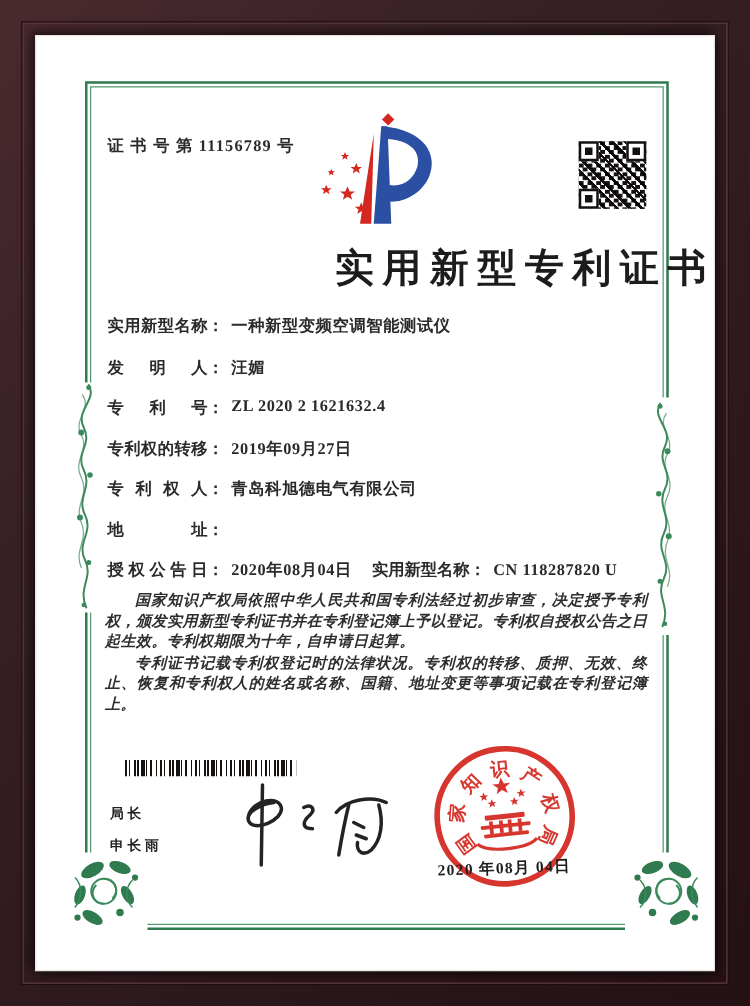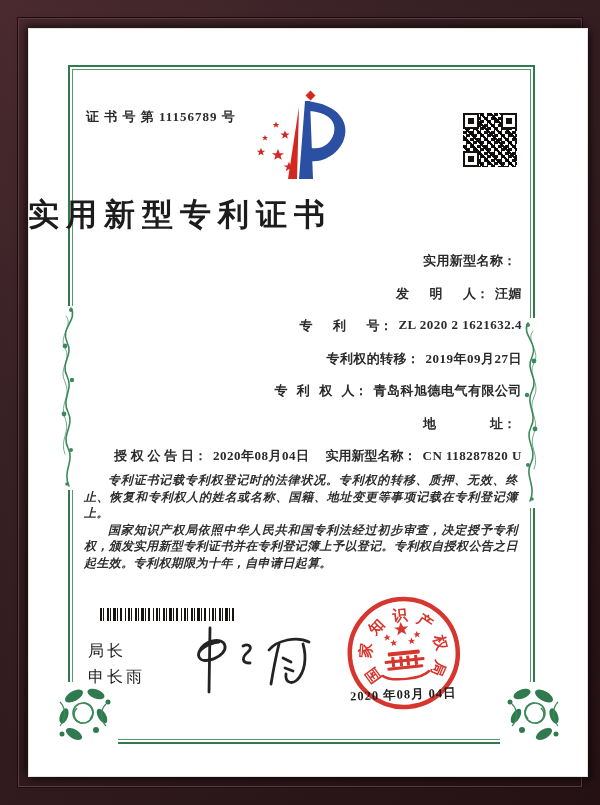--- a/index.html
+++ b/index.html
@@ -1,58 +1,58 @@
 <!DOCTYPE html>
 <html><head>
 <meta charset="utf-8">
 <style>
   html,body{margin:0;padding:0;}
   body{width:600px;height:805px;overflow:hidden;background:#311c20;font-family:"Liberation Serif","DejaVu Serif",serif;}
   .frame{position:absolute;inset:0;width:600px;height:805px;
     background:linear-gradient(135deg,#4a2a2f 0%,#382125 30%,#2c171b 70%,#241114 100%);}
   .frame-bevel{position:absolute;inset:18px;border:1px solid #5e3a40;box-shadow:0 0 0 1px #1c0d10;}
   .paper{position:absolute;left:28px;top:28px;width:544px;height:749px;background:#ffffff;
-    box-shadow:inset 0 0 0 1px #e8e4e0, -3px -3px 8px rgba(0,0,0,.55), 3px 3px 6px rgba(0,0,0,.45);padding-left:16px;}
+    box-shadow:inset 0 0 0 1px #e8e4e0, -3px -3px 8px rgba(0,0,0,.55), 3px 3px 6px rgba(0,0,0,.45);}
   
   .gborder{position:absolute;left:40px;top:37px;width:463px;height:675px;border:2px solid #2f7a4e;}
   .gborder::after{content:'';position:absolute;inset:2px;border:1px solid #55996f;}
   .ornament{position:absolute;background:#fff;}
   
   .certno{position:absolute;left:58px;top:80px;font-size:13px;letter-spacing:1px;color:#2b2b2b;font-weight:bold;}
   .logo{position:absolute;left:222px;top:62px;}
   .qr{position:absolute;left:432px;top:82px;width:60px;height:60px;background:#fff;padding:3px;}
   .qr-inner{position:relative;width:54px;height:54px;
     background-image:
       conic-gradient(#141110 25%,transparent 0 50%,#141110 0 75%,transparent 0),
       repeating-linear-gradient(45deg,#141110 0 2px,transparent 2px 7px);
     background-size:7px 7px,100% 100%;background-blend-mode:multiply;}
   .finder{position:absolute;width:12px;height:12px;border:2px solid #141110;background:#fff;}
   .finder::after{content:'';position:absolute;left:3px;top:3px;width:6px;height:6px;background:#141110;}
   .f-tl{left:0;top:0}.f-tr{right:0;top:0}.f-bl{left:0;bottom:0}
-  .title{position:absolute;left:0;top:166px;width:544px;text-align:left;font-size:31px;font-weight:bold;
+  .title{position:absolute;left:0;top:166px;width:544px;text-align:right;font-size:31px;font-weight:bold;
     letter-spacing:7px;color:#1c1c1c;}
   
   .fields{position:absolute;left:58px;top:224px;width:436px;font-size:13px;font-weight:bold;color:#2a2a2a;}
-  .frow{height:32.5px;display:flex;align-items:flex-start;white-space:nowrap;justify-content:flex-end;}
+  .frow{height:32.5px;display:flex;align-items:flex-start;white-space:nowrap;}
   .flabel{display:inline-block;width:80px;text-align:justify;text-align-last:justify;}
   .fcolon{display:inline-block;margin-right:6px;}
   .fval{letter-spacing:.5px;}
   .fcell2{margin-left:16px;}
   
   .bodytext{position:absolute;left:56px;top:444px;width:434px;font-size:12px;line-height:16.5px;
     color:#2f2f2f;font-style:italic;font-weight:bold;letter-spacing:.4px;text-align:justify;}
   .bodytext p{margin:0;text-indent:2em;}
   
   .barcode{position:absolute;left:72px;top:580px;width:137px;height:13px;
     background:repeating-linear-gradient(90deg,
       #151210 0 2px,#fff 2px 3px,#151210 3px 4px,#fff 4px 7px,#151210 7px 9px,#fff 9px 10px,
       #151210 10px 11px,#fff 11px 13px,#151210 13px 16px,#fff 16px 17px,#151210 17px 18px,
       #fff 18px 20px,#151210 20px 22px,#fff 22px 25px,#151210 25px 26px,#fff 26px 28px);}
   .signoff{position:absolute;left:60px;top:610px;font-family:"Liberation Sans","DejaVu Sans",sans-serif;
-    font-size:16px;font-weight:normal;color:#222;letter-spacing:3px;line-height:26px;}
+    font-size:11px;font-weight:bold;color:#222;letter-spacing:3px;line-height:26px;}
   .signature{position:absolute;left:157px;top:594px;}
   .seal{position:absolute;left:316px;top:565px;transform:rotate(-6deg);opacity:.93;}
   .sealdate{position:absolute;left:322px;top:658px;width:140px;font-size:12.5px;font-weight:bold;color:#1e1e1e;
     transform:rotate(-2deg);letter-spacing:1px;}
 </style>
 </head>
 <body>
 
 <div class="frame">
   <div class="frame-bevel"></div>
@@ -164,20 +164,21 @@
         <div class="finder f-bl"></div>
       </div>
     </div>
 
     <div class="title">实用新型专利证书</div>
 
     <div class="fields">
       <div class="frow">
         <span class="flabel">实用新型名称</span>
           <span class="fcolon">：</span>
+        <span class="fval">一种新型变频空调智能测试仪</span>
       </div>
       <div class="frow">
         <span class="flabel">发明人</span>
           <span class="fcolon">：</span>
         <span class="fval">汪媚</span>
       </div>
       <div class="frow">
         <span class="flabel">专利号</span>
           <span class="fcolon">：</span>
         <span class="fval">ZL 2020 2 1621632.4</span>
@@ -198,22 +199,22 @@
       </div>
       <div class="frow">
         <span class="flabel">授权公告日</span>
           <span class="fcolon">：</span>
         <span class="fval">2020年08月04日</span>
         <span class="fcell2"><span>实用新型名称</span><span class="fcolon">：</span><span class="fval">CN 118287820 U</span></span>
       </div>
     </div>
 
     <div class="bodytext">
+      <p>国家知识产权局依照中华人民共和国专利法经过初步审查，决定授予专利权，颁发实用新型专利证书并在专利登记簿上予以登记。专利权自授权公告之日起生效。专利权期限为十年，自申请日起算。</p>
       <p>专利证书记载专利权登记时的法律状况。专利权的转移、质押、无效、终止、恢复和专利权人的姓名或名称、国籍、地址变更等事项记载在专利登记簿上。</p>
-      <p>国家知识产权局依照中华人民共和国专利法经过初步审查，决定授予专利权，颁发实用新型专利证书并在专利登记簿上予以登记。专利权自授权公告之日起生效。专利权期限为十年，自申请日起算。</p>
     </div>
 
     <div class="barcode"></div>
 
     <div class="signoff">
       <div>局长</div>
       <div>申长雨</div>
     </div>
 
     <div class="signature">

